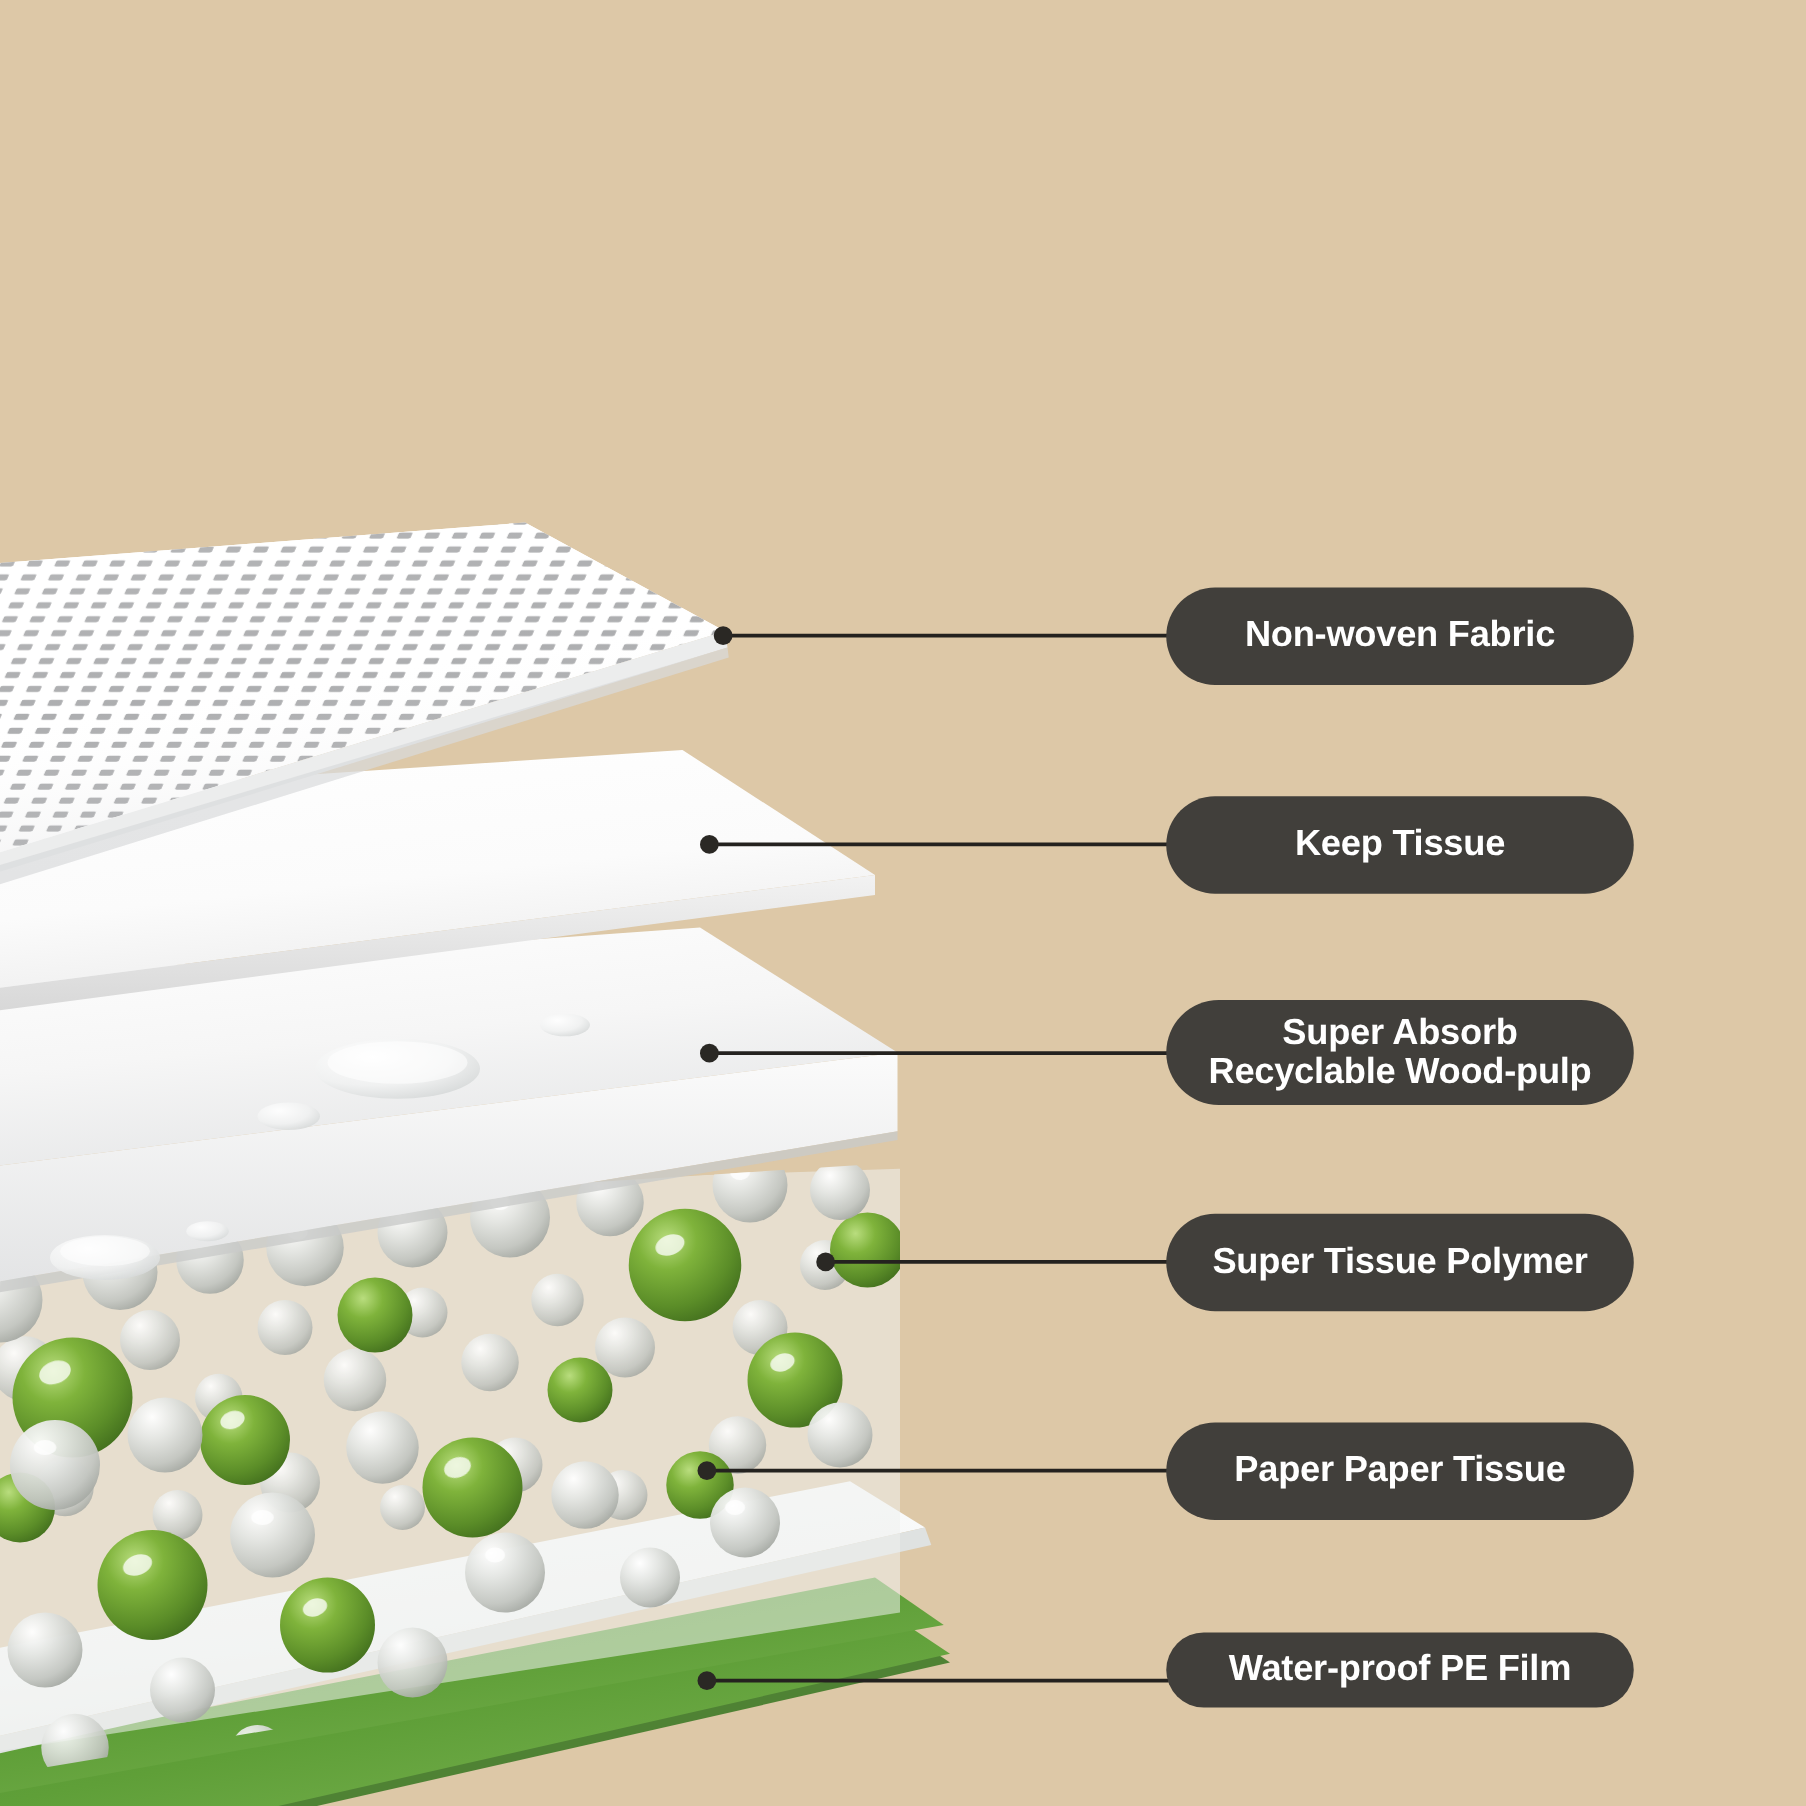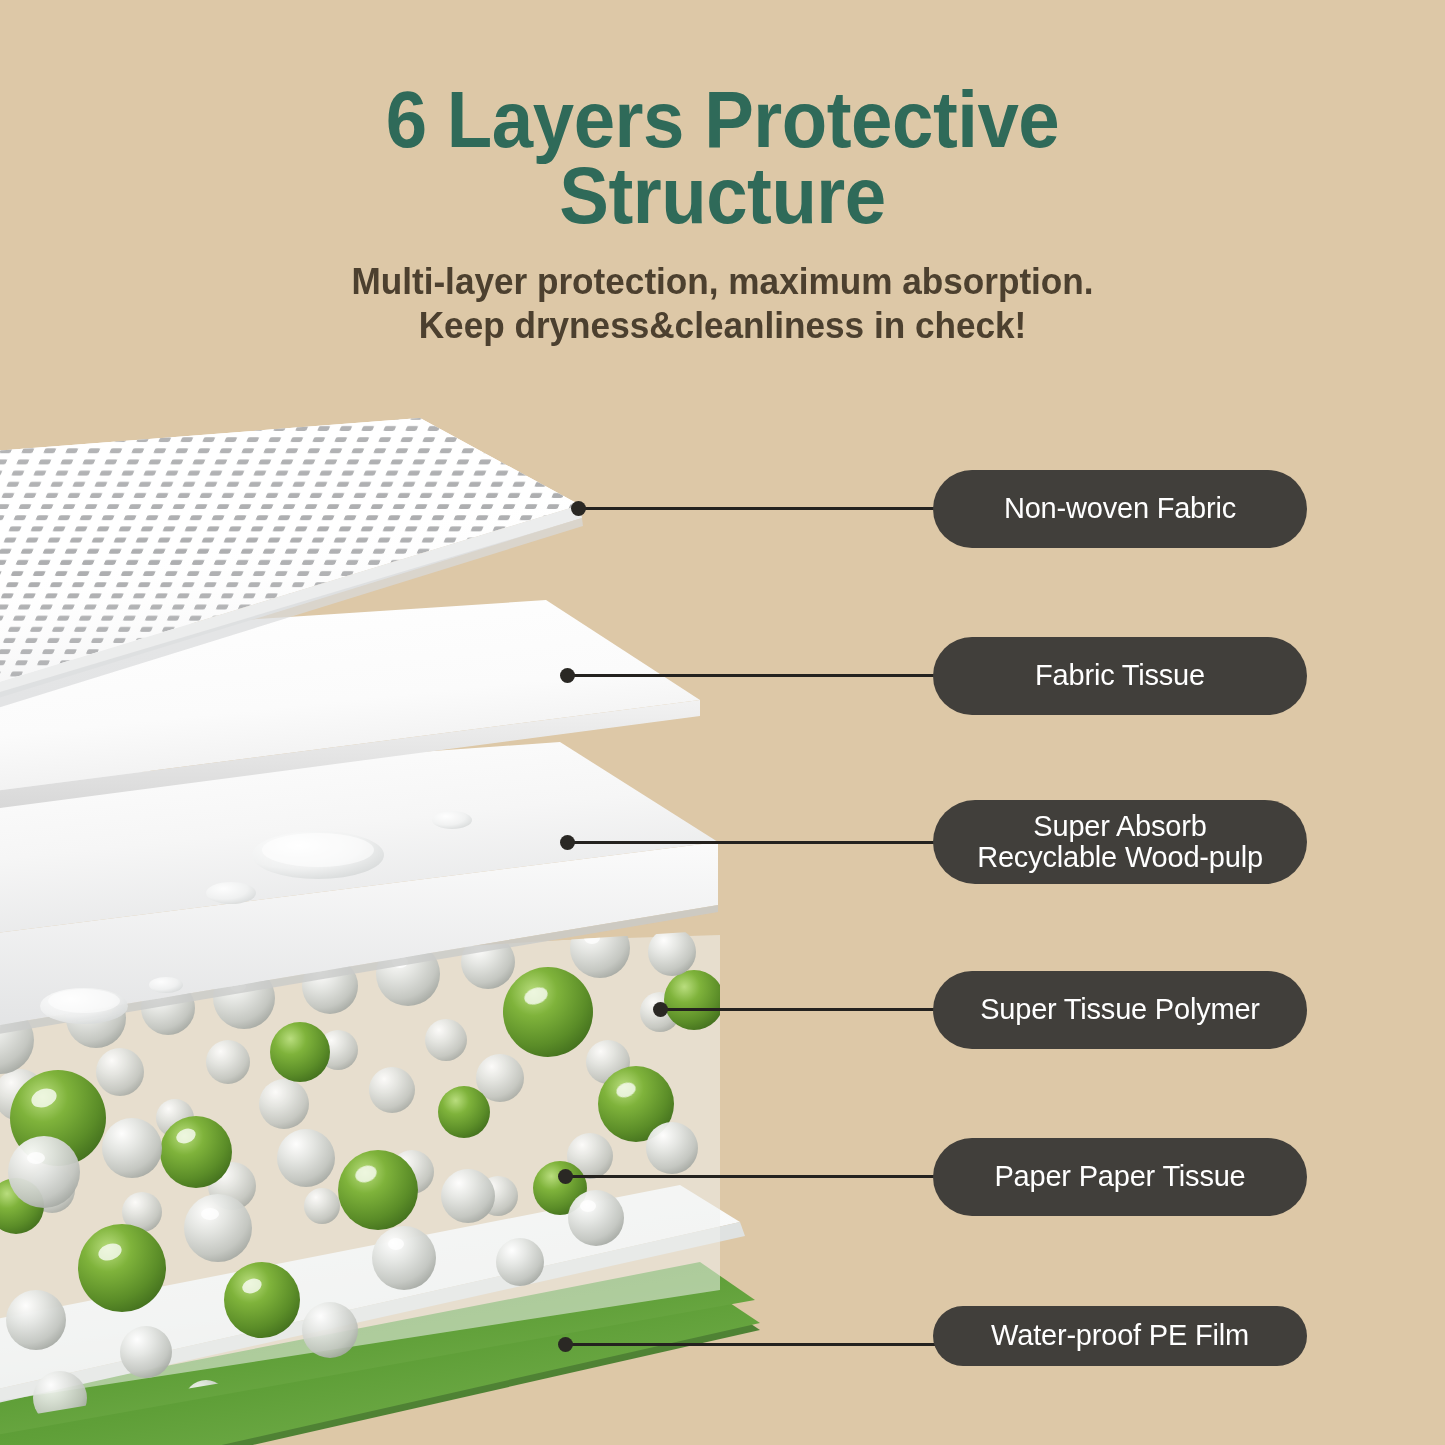--- a/index.html
+++ b/index.html
@@ -71,21 +71,21 @@
     width: 374px;
     box-sizing: border-box;
     background: #413f3b;
     color: #ffffff;
     border-radius: 999px;
     display: flex;
     align-items: center;
     justify-content: center;
     text-align: center;
     font-size: 29px;
-    font-weight: normal;
+    font-weight: bold;
     line-height: 1.08;
     padding: 2px 16px;
     white-space: pre-line;
     letter-spacing: -0.2px;
   }
   .leader-line {
     position: absolute;
     height: 3px;
     background: #24221f;
   }
@@ -302,39 +302,33 @@
     <g>
       <polygon points="-60,455 420,418 580,505 -60,700" fill="#ffffff"></polygon>
       <polygon points="-60,455 420,418 580,505 -60,700" fill="url(#meshPat)"></polygon>
       <polygon points="-60,455 420,418 580,505 -60,700" fill="url(#meshShade)"></polygon>
 
       <polygon points="-60,700 580,505 582,518 -60,716" fill="#eceded"></polygon>
       <polygon points="-60,710 582,518 583,526 -60,726" fill="#d9dadb" opacity="0.7"></polygon>
     </g>
   </svg>
 
-  <div id="header">
-    <h1 id="title">6 Layers Protective
-Structure</h1>
-    <p id="subtitle">Multi-layer protection, maximum absorption.
-Keep dryness&amp;cleanliness in check!</p>
-  </div>
 
   <div id="callouts">
 
     <div class="callout">
       <div class="leader-line" style="left:578px; top:507px; width:357px;"></div>
       <div class="leader-dot" style="left:571px; top:501px;"></div>
       <div class="pill" style="top:470px; height:78px;">Non-woven Fabric</div>
     </div>
 
     <div class="callout">
       <div class="leader-line" style="left:567px; top:674px; width:368px;"></div>
       <div class="leader-dot" style="left:560px; top:668px;"></div>
-      <div class="pill" style="top:637px; height:78px;">Fabric Tissue</div>
+      <div class="pill" style="top:637px; height:78px;">Keep Tissue</div>
     </div>
 
     <div class="callout">
       <div class="leader-line" style="left:567px; top:841px; width:368px;"></div>
       <div class="leader-dot" style="left:560px; top:835px;"></div>
       <div class="pill" style="top:800px; height:84px;">Super Absorb
 Recyclable Wood-pulp</div>
     </div>
 
     <div class="callout">

